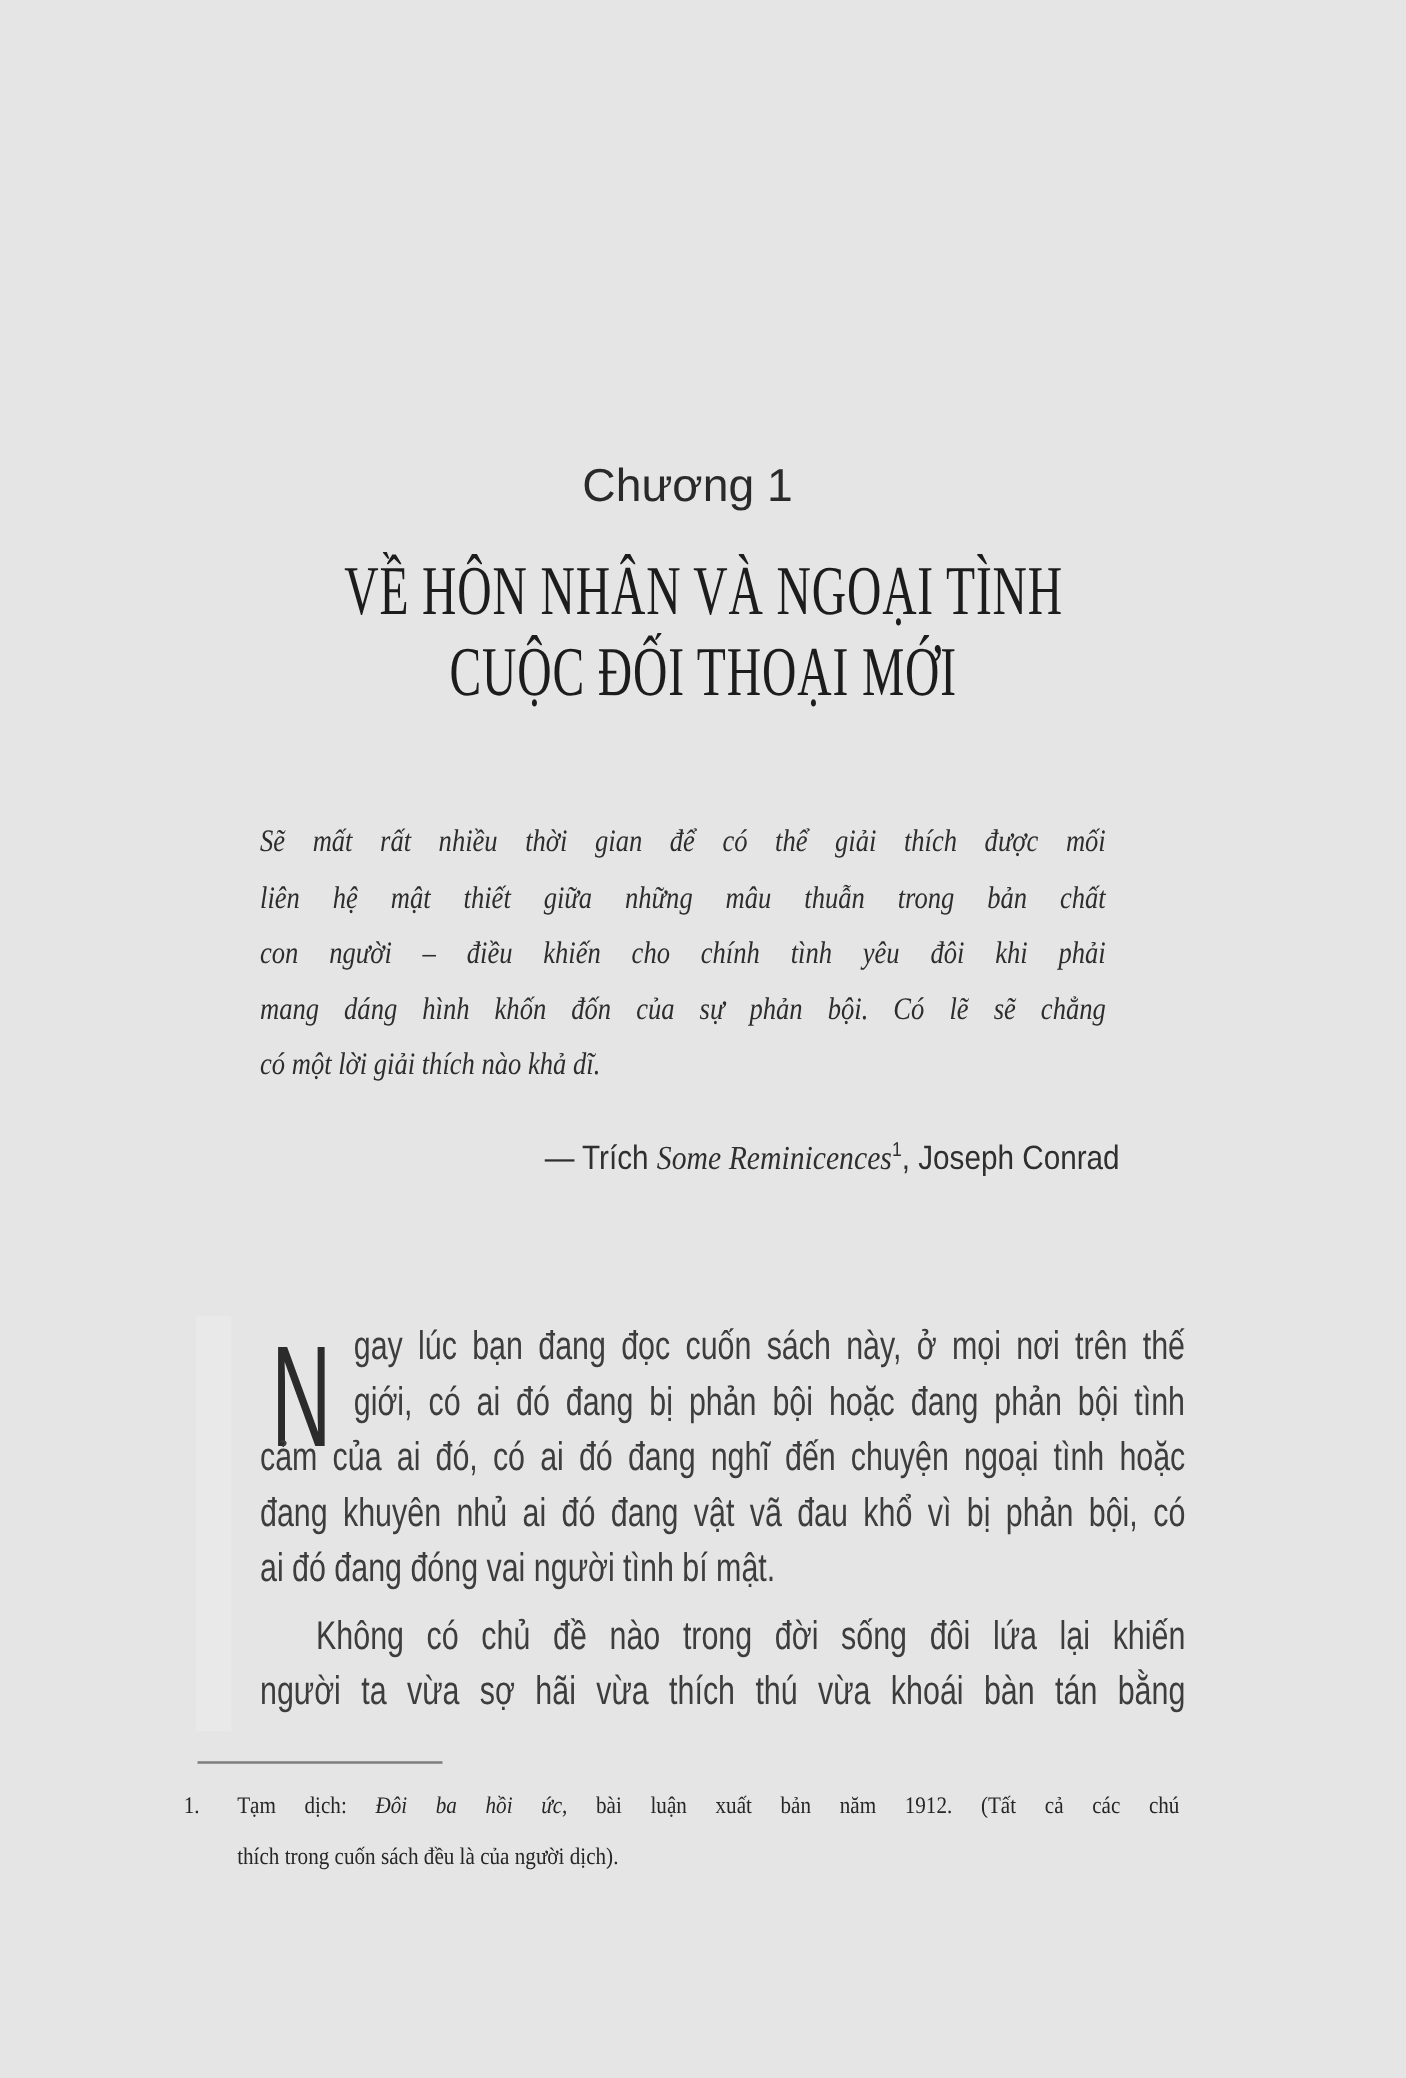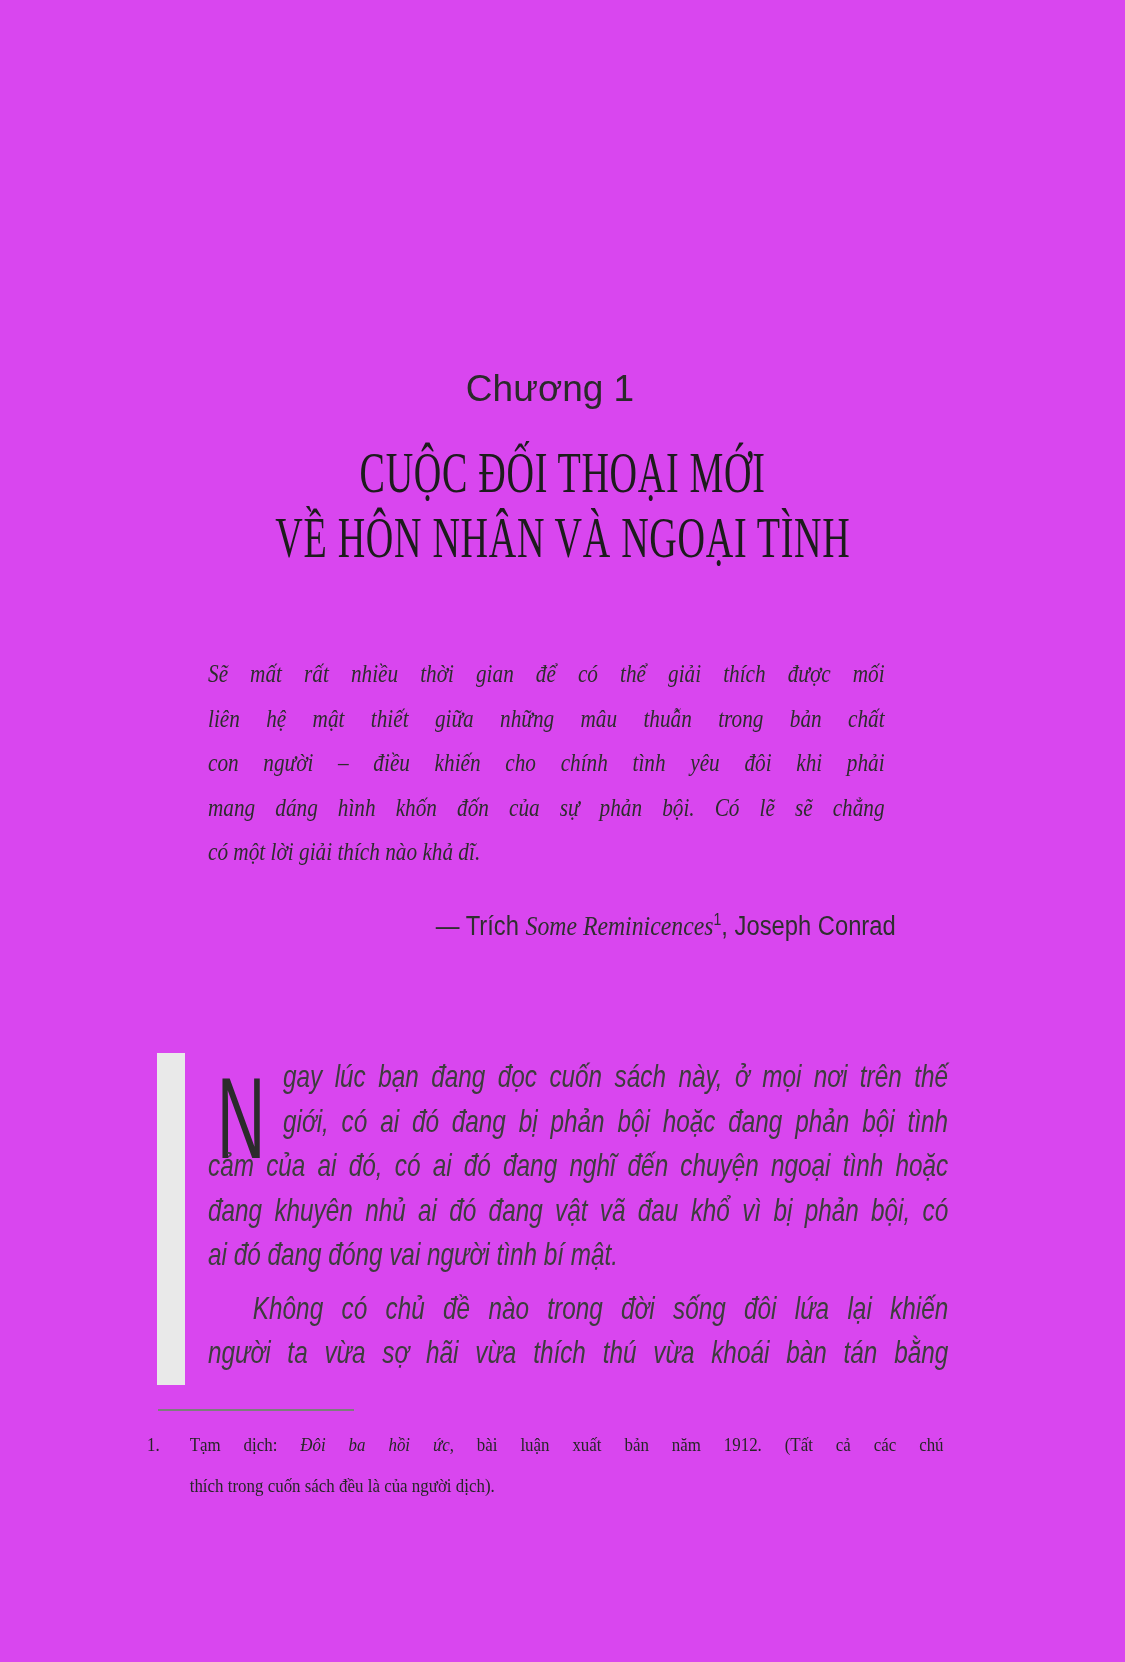--- a/index.html
+++ b/index.html
@@ -1,21 +1,21 @@
 <!DOCTYPE html>
 <html lang="vi"><head>
 <meta charset="utf-8">
 <title>Book Page</title>
 <style>
   html, body { margin: 0; padding: 0; background: #ffffff; }
   .page {
     position: relative;
     width: 1125px;
     height: 1662px;
-    background: #d946ef;
+    background: #e5e5e5;
     overflow: hidden;
     font-family: "Liberation Sans", sans-serif;
     color: #3a3a3a;
   }
 
   
   .chapter-label {
     position: absolute;
     top: 368px; left: 90px; width: 920px;
     text-align: center;
@@ -106,21 +106,20 @@
     transform-origin: 0 0;
   }
 
   
   .body-block {
     position: absolute;
     left: 208px; top: 1054px; width: 740px;
     font-size: 32px;
     line-height: 44.5px;
     color: #3d3d3d;
-    font-style: italic;
   }
   .bline {
     width: 974px;
     transform: scaleX(0.76);
     transform-origin: 0 50%;
     text-align: justify;
     text-align-last: justify;
   }
   .bline.cap-indent {
     margin-left: 75px;
@@ -156,22 +155,22 @@
   .italic { font-style: italic; }
 </style>
 </head>
 <body>
 
 <div class="page">
 
   <div class="chapter-label">Chương 1</div>
 
   <h1 class="chapter-title" style="margin:0; font-weight:400;">
+    <span class="tline"><span>VỀ HÔN NHÂN VÀ NGOẠI TÌNH</span></span>
     <span class="tline"><span>CUỘC ĐỐI THOẠI MỚI</span></span>
-    <span class="tline"><span>VỀ HÔN NHÂN VÀ NGOẠI TÌNH</span></span>
   </h1>
 
   <div class="epigraph">
     <div class="eline">Sẽ mất rất nhiều thời gian để có thể giải thích được mối</div>
     <div class="eline">liên hệ mật thiết giữa những mâu thuẫn trong bản chất</div>
     <div class="eline">con người – điều khiến cho chính tình yêu đôi khi phải</div>
     <div class="eline">mang dáng hình khốn đốn của sự phản bội. Có lẽ sẽ chẳng</div>
     <div class="eline last">có một lời giải thích nào khả dĩ.</div>
   </div>
 

